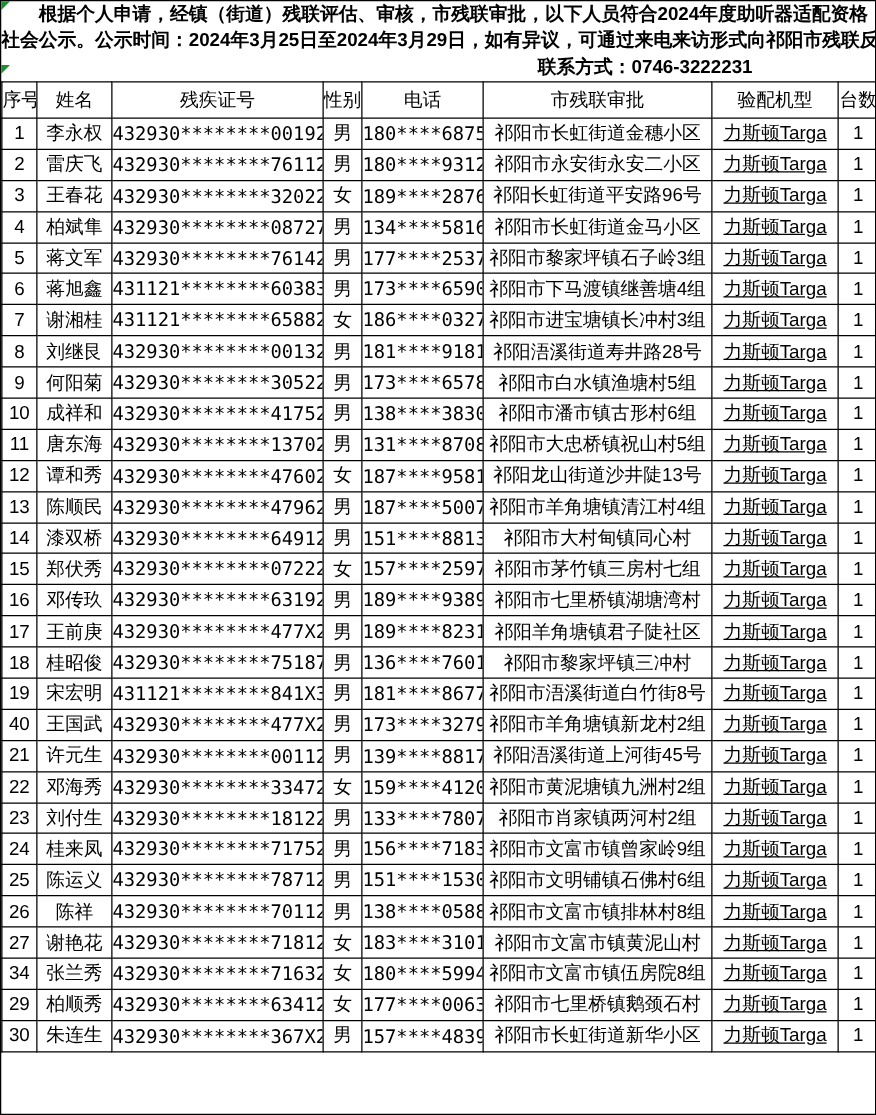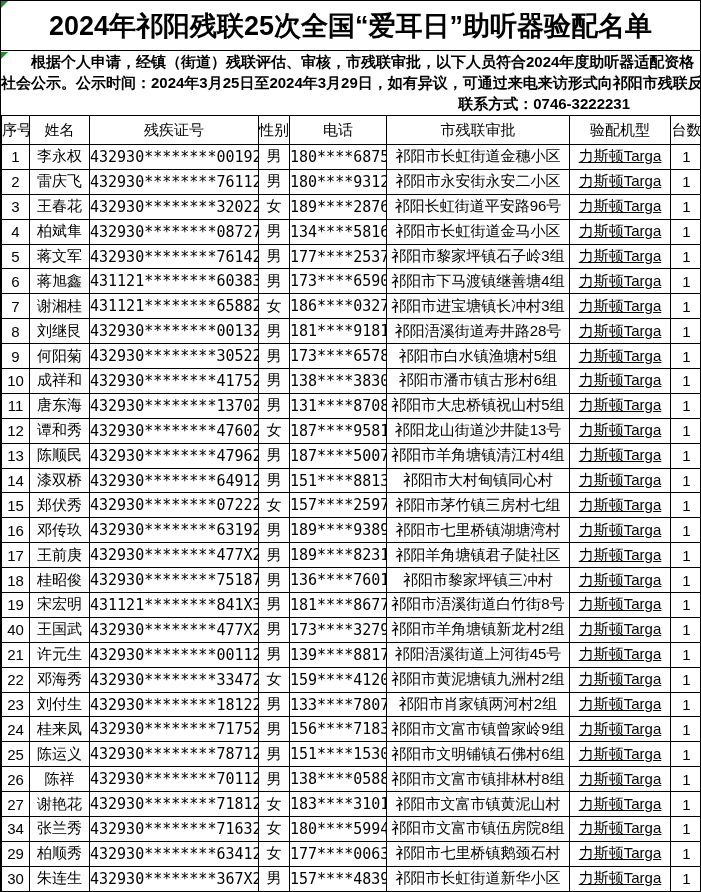--- a/index.html
+++ b/index.html
@@ -20,21 +20,21 @@
     font-size:27px;font-weight:bold;letter-spacing:0px;white-space:nowrap;overflow:hidden;
   }
   
   .notice-band{
     position:relative;height:64px;box-sizing:border-box;
     font-size:15px;font-weight:bold;line-height:21px;
     overflow:hidden;
   }
   .notice-band .l1{text-indent:30px;white-space:nowrap;}
   .notice-band .l2{white-space:nowrap;}
-  .notice-band .l3{text-align:right;padding-right:70px;white-space:nowrap;}
+  .notice-band .l3{text-align:right;padding-right:98px;white-space:nowrap;}
   
   .tri{
     position:absolute;left:0;width:0;height:0;
     border-top:7px solid #1e8f2e;border-right:7px solid transparent;
     pointer-events:none;
   }
   .tri.t-title{top:0;}
   .tri.t-notice{top:51px;}
   
   table.roster{
@@ -55,21 +55,20 @@
   .c-model{font-size:14px;text-decoration:underline;}
 </style>
 </head>
 <body>
 
 <div class="sheet">
 
   <span class="tri t-title"></span>
   <span class="tri t-notice"></span>
 
-  <div class="title-band">2024年祁阳残联25次全国“爱耳日”助听器验配名单</div>
 
   <div class="notice-band">
     <div class="l1">根据个人申请，经镇（街道）残联评估、审核，市残联审批，以下人员符合2024年度助听器适配资格，现向</div>
     <div class="l2">社会公示。公示时间：2024年3月25日至2024年3月29日，如有异议，可通过来电来访形式向祁阳市残联反映。</div>
     <div class="l3">联系方式：0746-3222231</div>
   </div>
 
   <table class="roster">
     <colgroup>
       <col style="width:28px">

